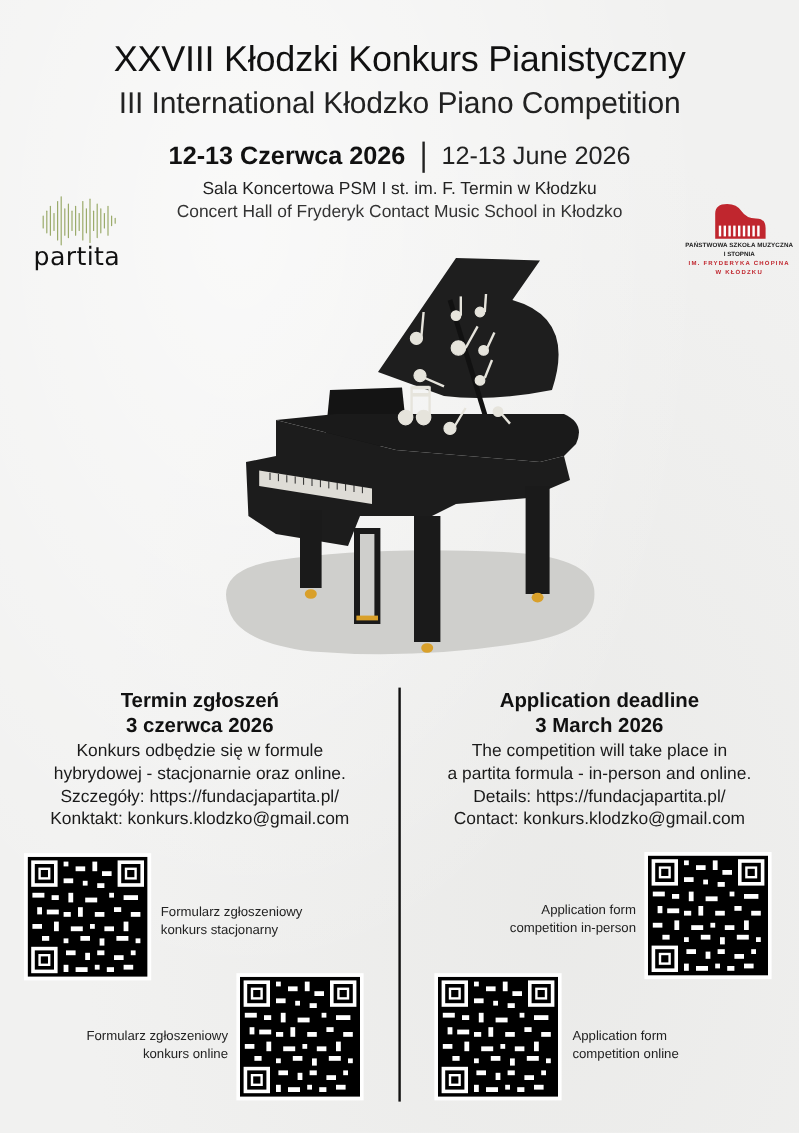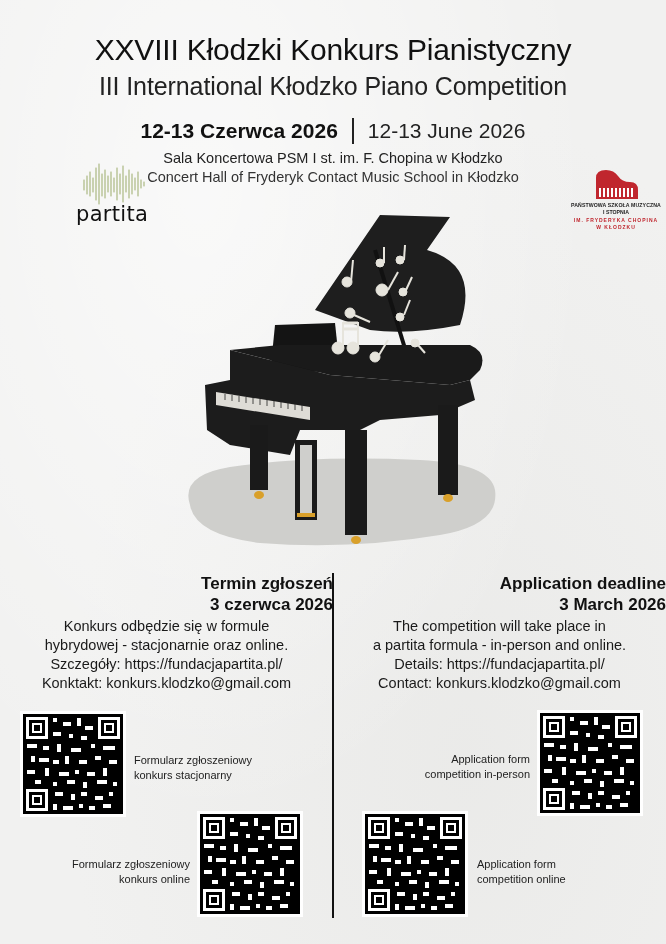--- a/index.html
+++ b/index.html
@@ -40,21 +40,21 @@
       display: flex; justify-content: center; align-items: center;
       font-size: 21px;
     }
     .date-pl { font-weight: bold; color: #111; }
     .date-sep { width: 2px; height: 26px; background: #222; margin: 0 14px; }
     .date-en { color: #222; }
     .venue-pl { top: 150px; font-size: 14.5px; color: #222; }
     .venue-en { top: 169px; font-size: 14.5px; color: #333; }
 
     
-    .partita-logo { left: 28px; top: 162px; width: 80px; height: 68px; margin-left: 48px; }
+    .partita-logo { left: 28px; top: 162px; width: 80px; height: 68px; }
     .partita-wave { position: absolute; left: 6px; top: 0; width: 64px; height: 44px; }
     .partita-word {
       position: absolute; left: 0; top: 40px;
       font-size: 21px; color: #111; letter-spacing: 0.3px;
       font-family: "DejaVu Sans", sans-serif;
     }
 
     
     .school-logo { left: 568px; top: 168px; width: 96px; height: 72px; text-align: center; }
     .school-logo svg { display: block; margin: 0 auto; }
@@ -64,21 +64,21 @@
     .school-l4 { font-size: 5px; font-weight: bold; color: #c0262e; letter-spacing: 1px; margin-top: 1px; }
 
     
     .piano { left: 170px; top: 205px; width: 330px; height: 345px; }
 
     
     .divider { left: 332px; top: 573px; width: 1.5px; height: 345px; background: #111; }
     .col { top: 573px; width: 333px; text-align: center; }
     .col-left { left: 0; }
     .col-right { left: 333px; }
-    .col-head { font-size: 17px; font-weight: bold; color: #111; line-height: 21px; text-align: right; }
+    .col-head { font-size: 17px; font-weight: bold; color: #111; line-height: 21px; }
     .col-body { font-size: 14.5px; color: #1a1a1a; line-height: 19px; margin-top: 2px; }
 
     
     .qr {
       background: #fff; padding: 3px;
       width: 106px; height: 106px;
     }
     .qr svg { display: block; width: 100px; height: 100px; }
     .qr-label { font-size: 11px; color: #222; line-height: 15px; }
     .qr-label.right { text-align: right; }
@@ -90,21 +90,21 @@
 
   <div class="abs center-text title-pl">XXVIII Kłodzki Konkurs Pianistyczny</div>
   <div class="abs center-text title-en">III International Kłodzko Piano Competition</div>
 
   <div class="abs date-row">
     <span class="date-pl">12-13 Czerwca 2026</span>
     <span class="date-sep"></span>
     <span class="date-en">12-13 June 2026</span>
   </div>
 
-  <div class="abs center-text venue-pl">Sala Koncertowa PSM I st. im. F. Chopina w Kłodzko</div>
+  <div class="abs center-text venue-pl">Sala Koncertowa PSM I st. im. F. Termin w Kłodzku</div>
   <div class="abs center-text venue-en">Concert Hall of Fryderyk Contact Music School in Kłodzko</div>
 
   <div class="abs partita-logo">
     <svg class="partita-wave" viewBox="0 0 64 44">
       <g stroke="#9bab6b" stroke-width="1" stroke-linecap="round">
         <line x1="2" y1="18" x2="2" y2="28"></line>
         <line x1="5" y1="14" x2="5" y2="32"></line>
         <line x1="8" y1="10" x2="8" y2="34"></line>
         <line x1="11" y1="16" x2="11" y2="30"></line>
         <line x1="14" y1="6" x2="14" y2="38"></line>

